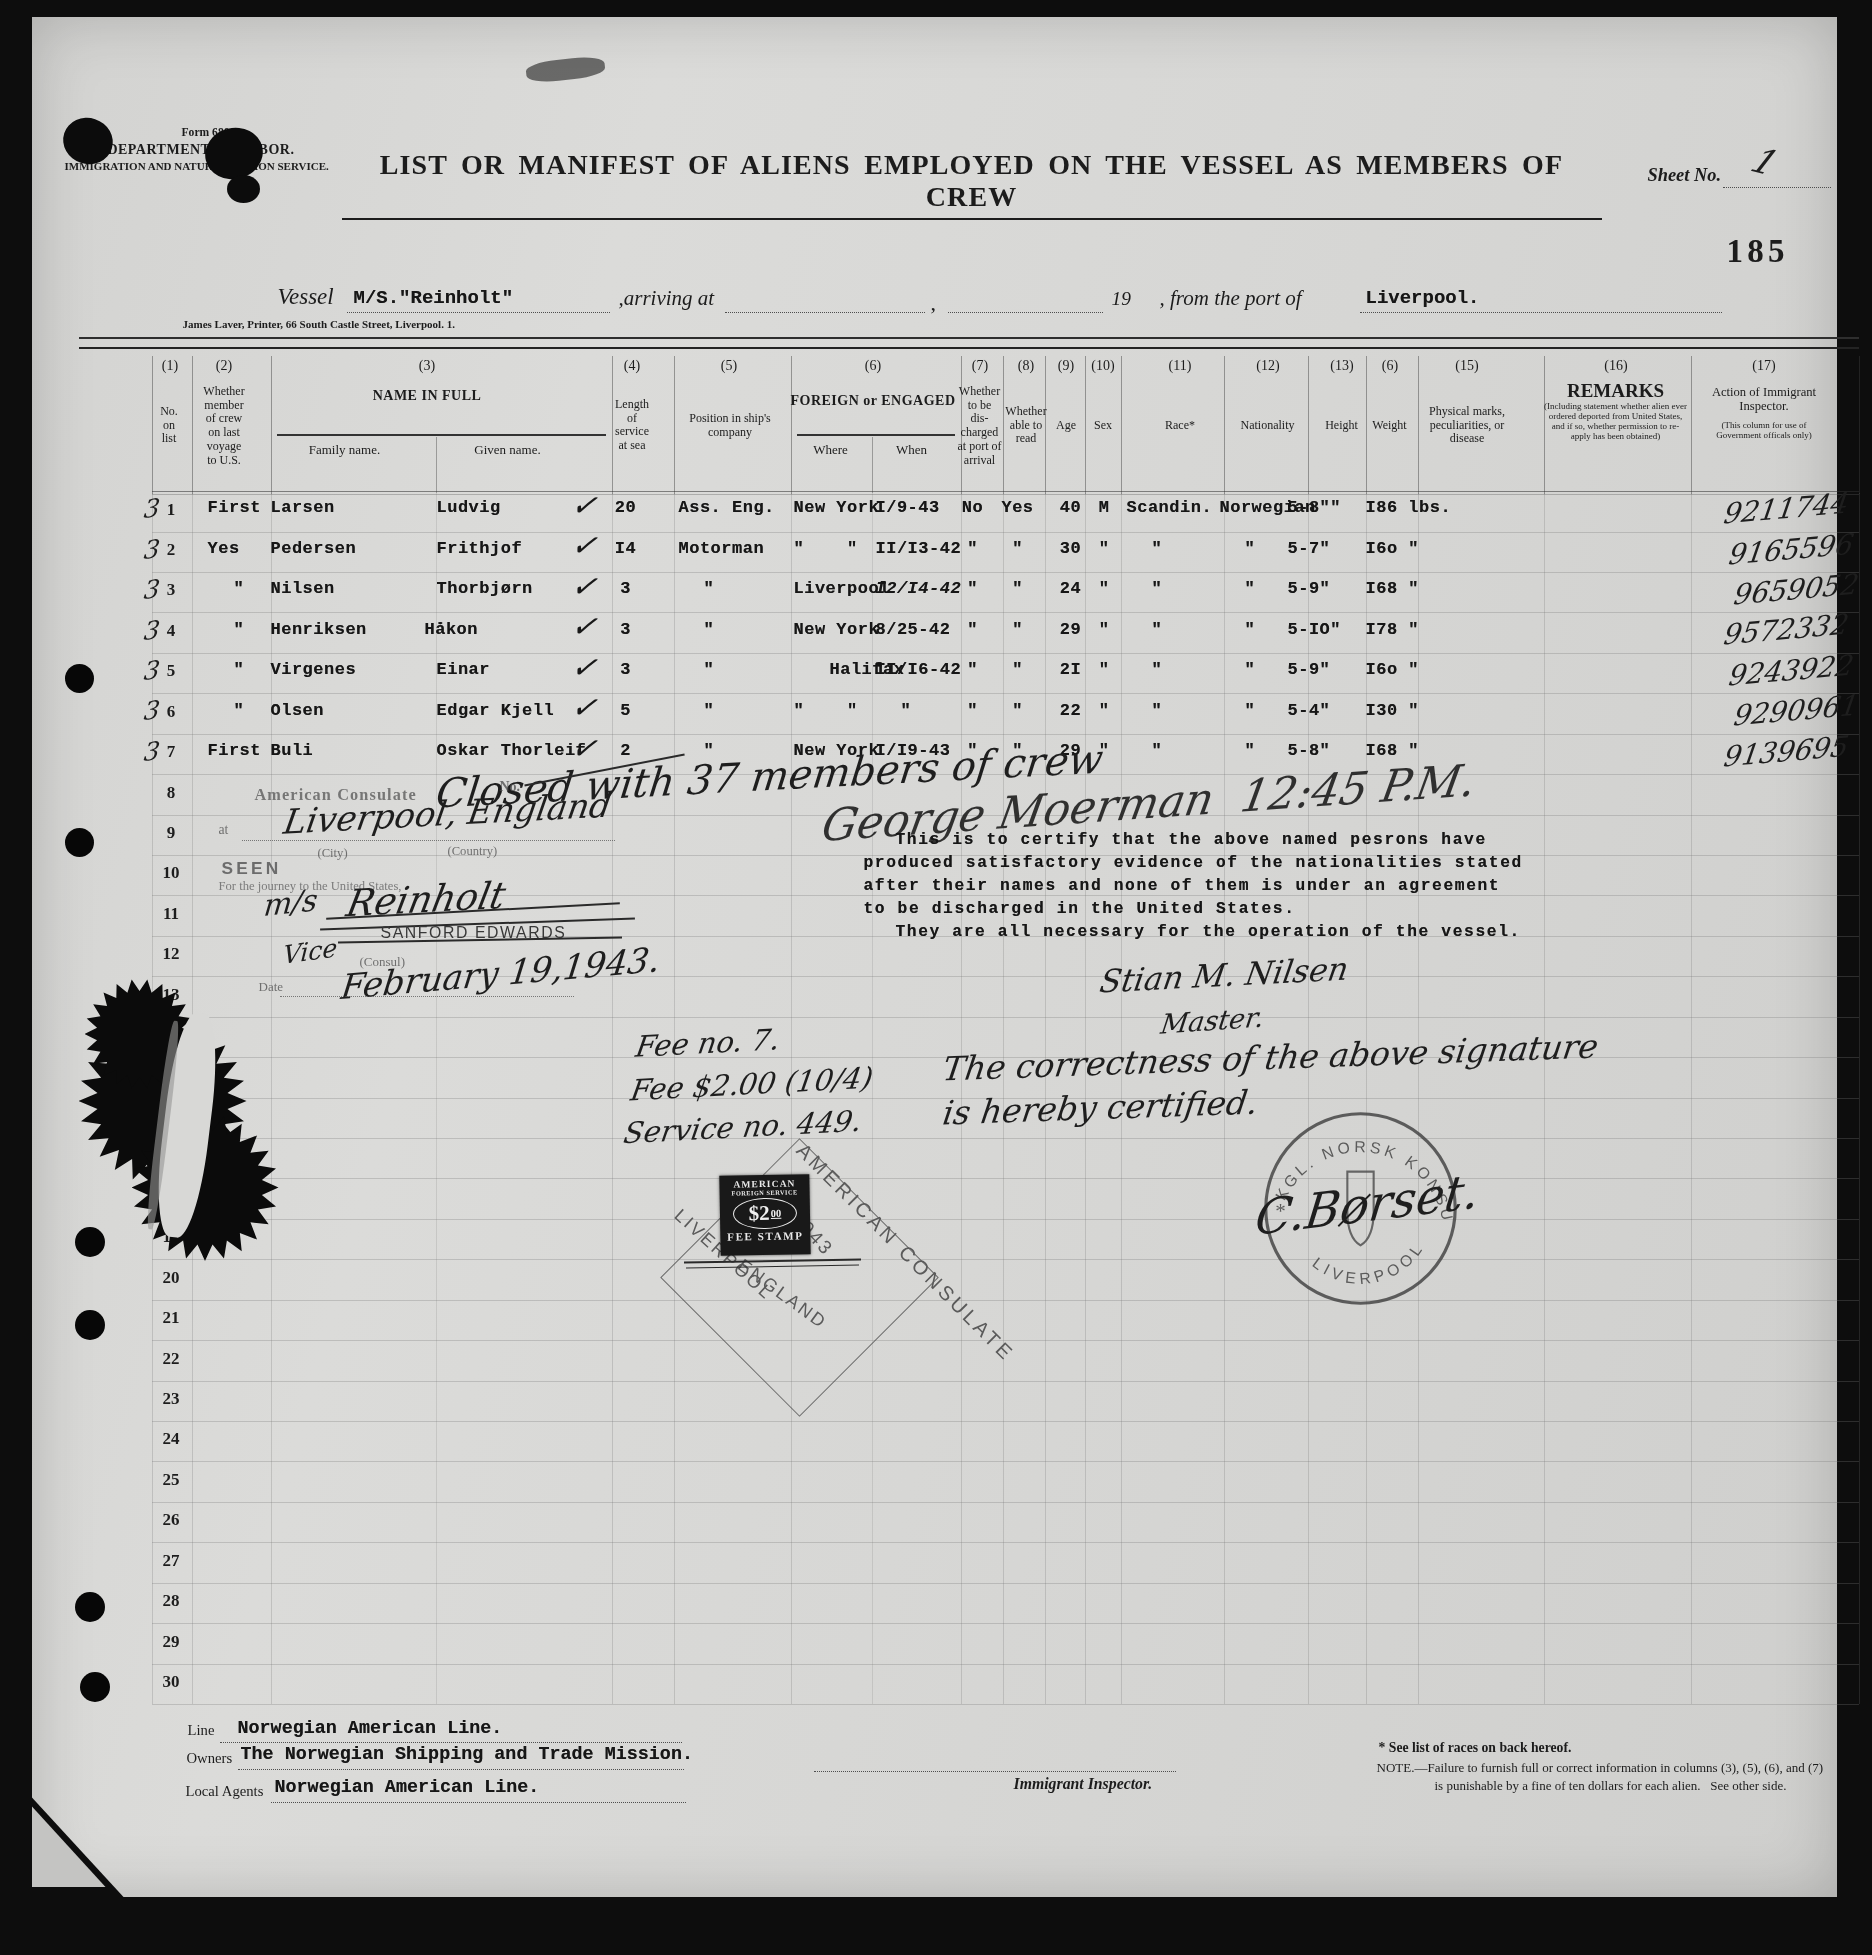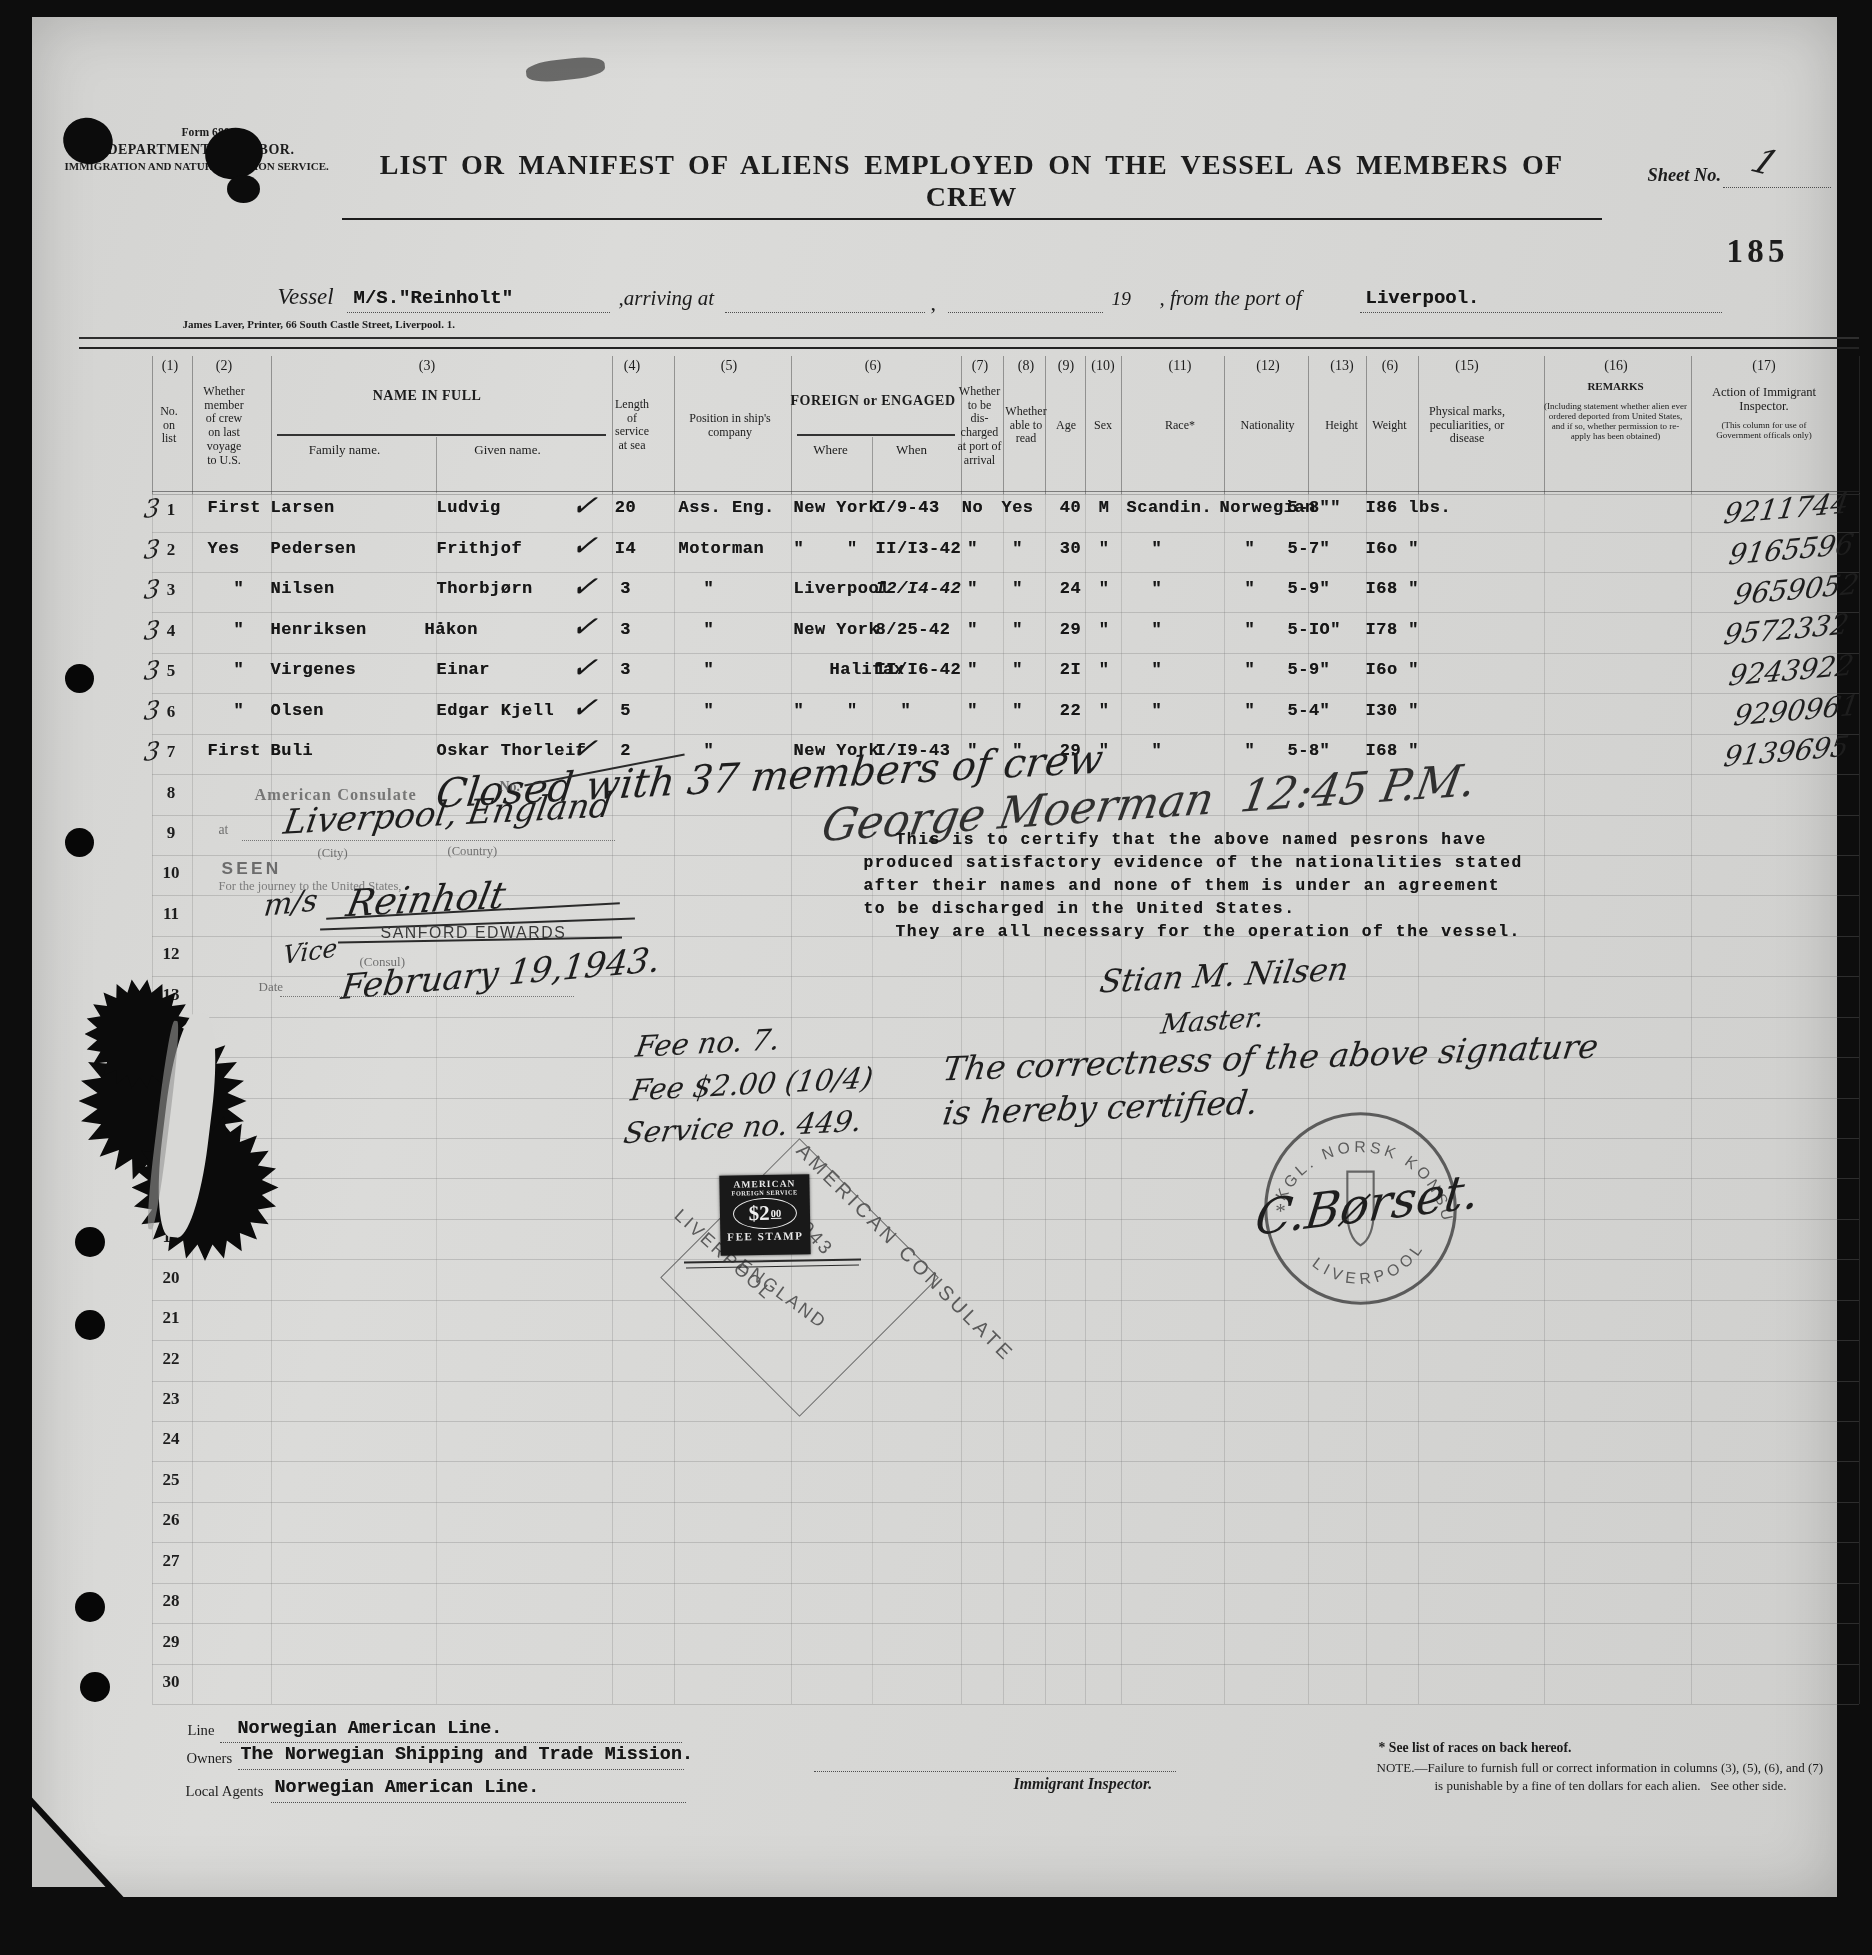--- a/index.html
+++ b/index.html
@@ -181,21 +181,21 @@
       <div class="abs serif center collabel" style="left: 1181px; top: 402px; width: 110px;">Nationality</div>
       <div class="abs serif colnum center" style="left: 1279px; top: 341px; width: 63px;">(13)</div>
       <div class="abs serif center collabel" style="left: 1276px; top: 402px; width: 68px;">Height</div>
       <div class="abs serif colnum center" style="left: 1327px; top: 341px; width: 63px;">(6)</div>
       <div class="abs serif center collabel" style="left: 1324px; top: 402px; width: 68px;">Weight</div>
       <div class="abs serif colnum center" style="left: 1404px; top: 341px; width: 63px;">(15)</div>
       <div class="abs serif center collabel" style="left: 1370px; top: 388px; width: 131px;">Physical marks,
 peculiarities, or
 disease</div>
       <div class="abs serif colnum center" style="left: 1553px; top: 341px; width: 63px;">(16)</div>
-      <div class="abs serif center" style="left: 1492px; top: 363px; width: 184px; font-size: 11px; font-weight: 700;">REMARKS</div>
+      <div class="abs serif center" style="left: 1492px; top: 363px; width: 184px; font-size: 19px; font-weight: 700;">REMARKS</div>
       <div class="abs serif center multi" style="left: 1492px; top: 384px; width: 184px; font-size: 9px; line-height: 10px;">(Including statement whether alien ever
 ordered deported from United States,
 and if so, whether permission to re-
 apply has been obtained)</div>
       <div class="abs serif colnum center" style="left: 1701px; top: 341px; width: 63px;">(17)</div>
       <div class="abs serif center multi" style="left: 1651px; top: 368px; width: 163px; font-size: 12.6px; line-height: 14px;">Action of Immigrant
 Inspector.</div>
       <div class="abs serif center multi" style="left: 1651px; top: 403px; width: 163px; font-size: 9px; line-height: 10px;">(This column for use of
 Government officals only)</div>
       <div class="abs rownum" style="left: 126px; top: 483px; width: 27px;">1</div>

